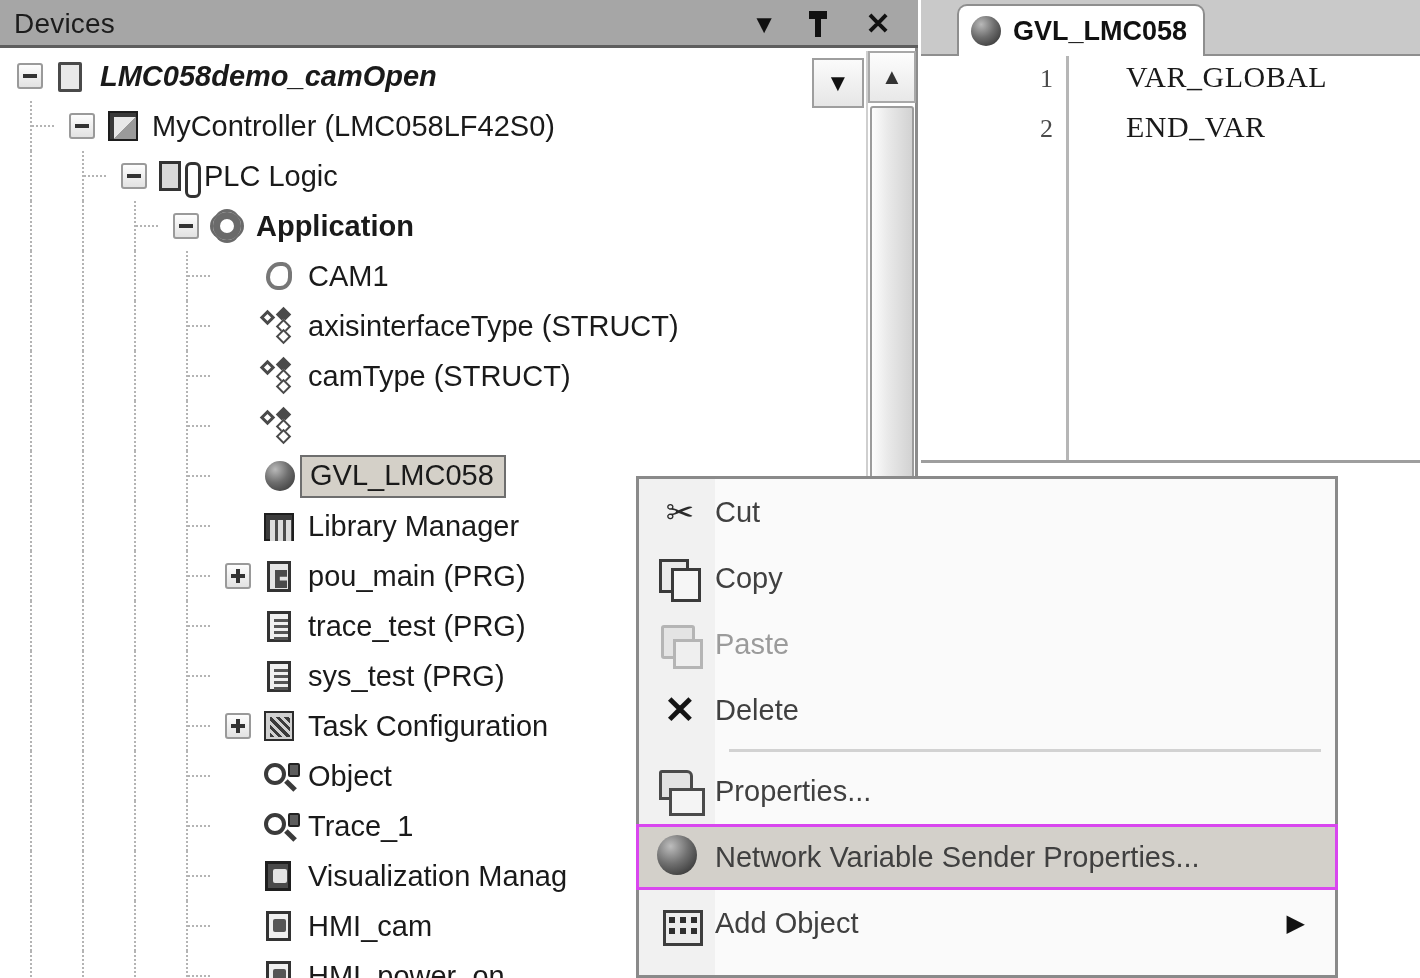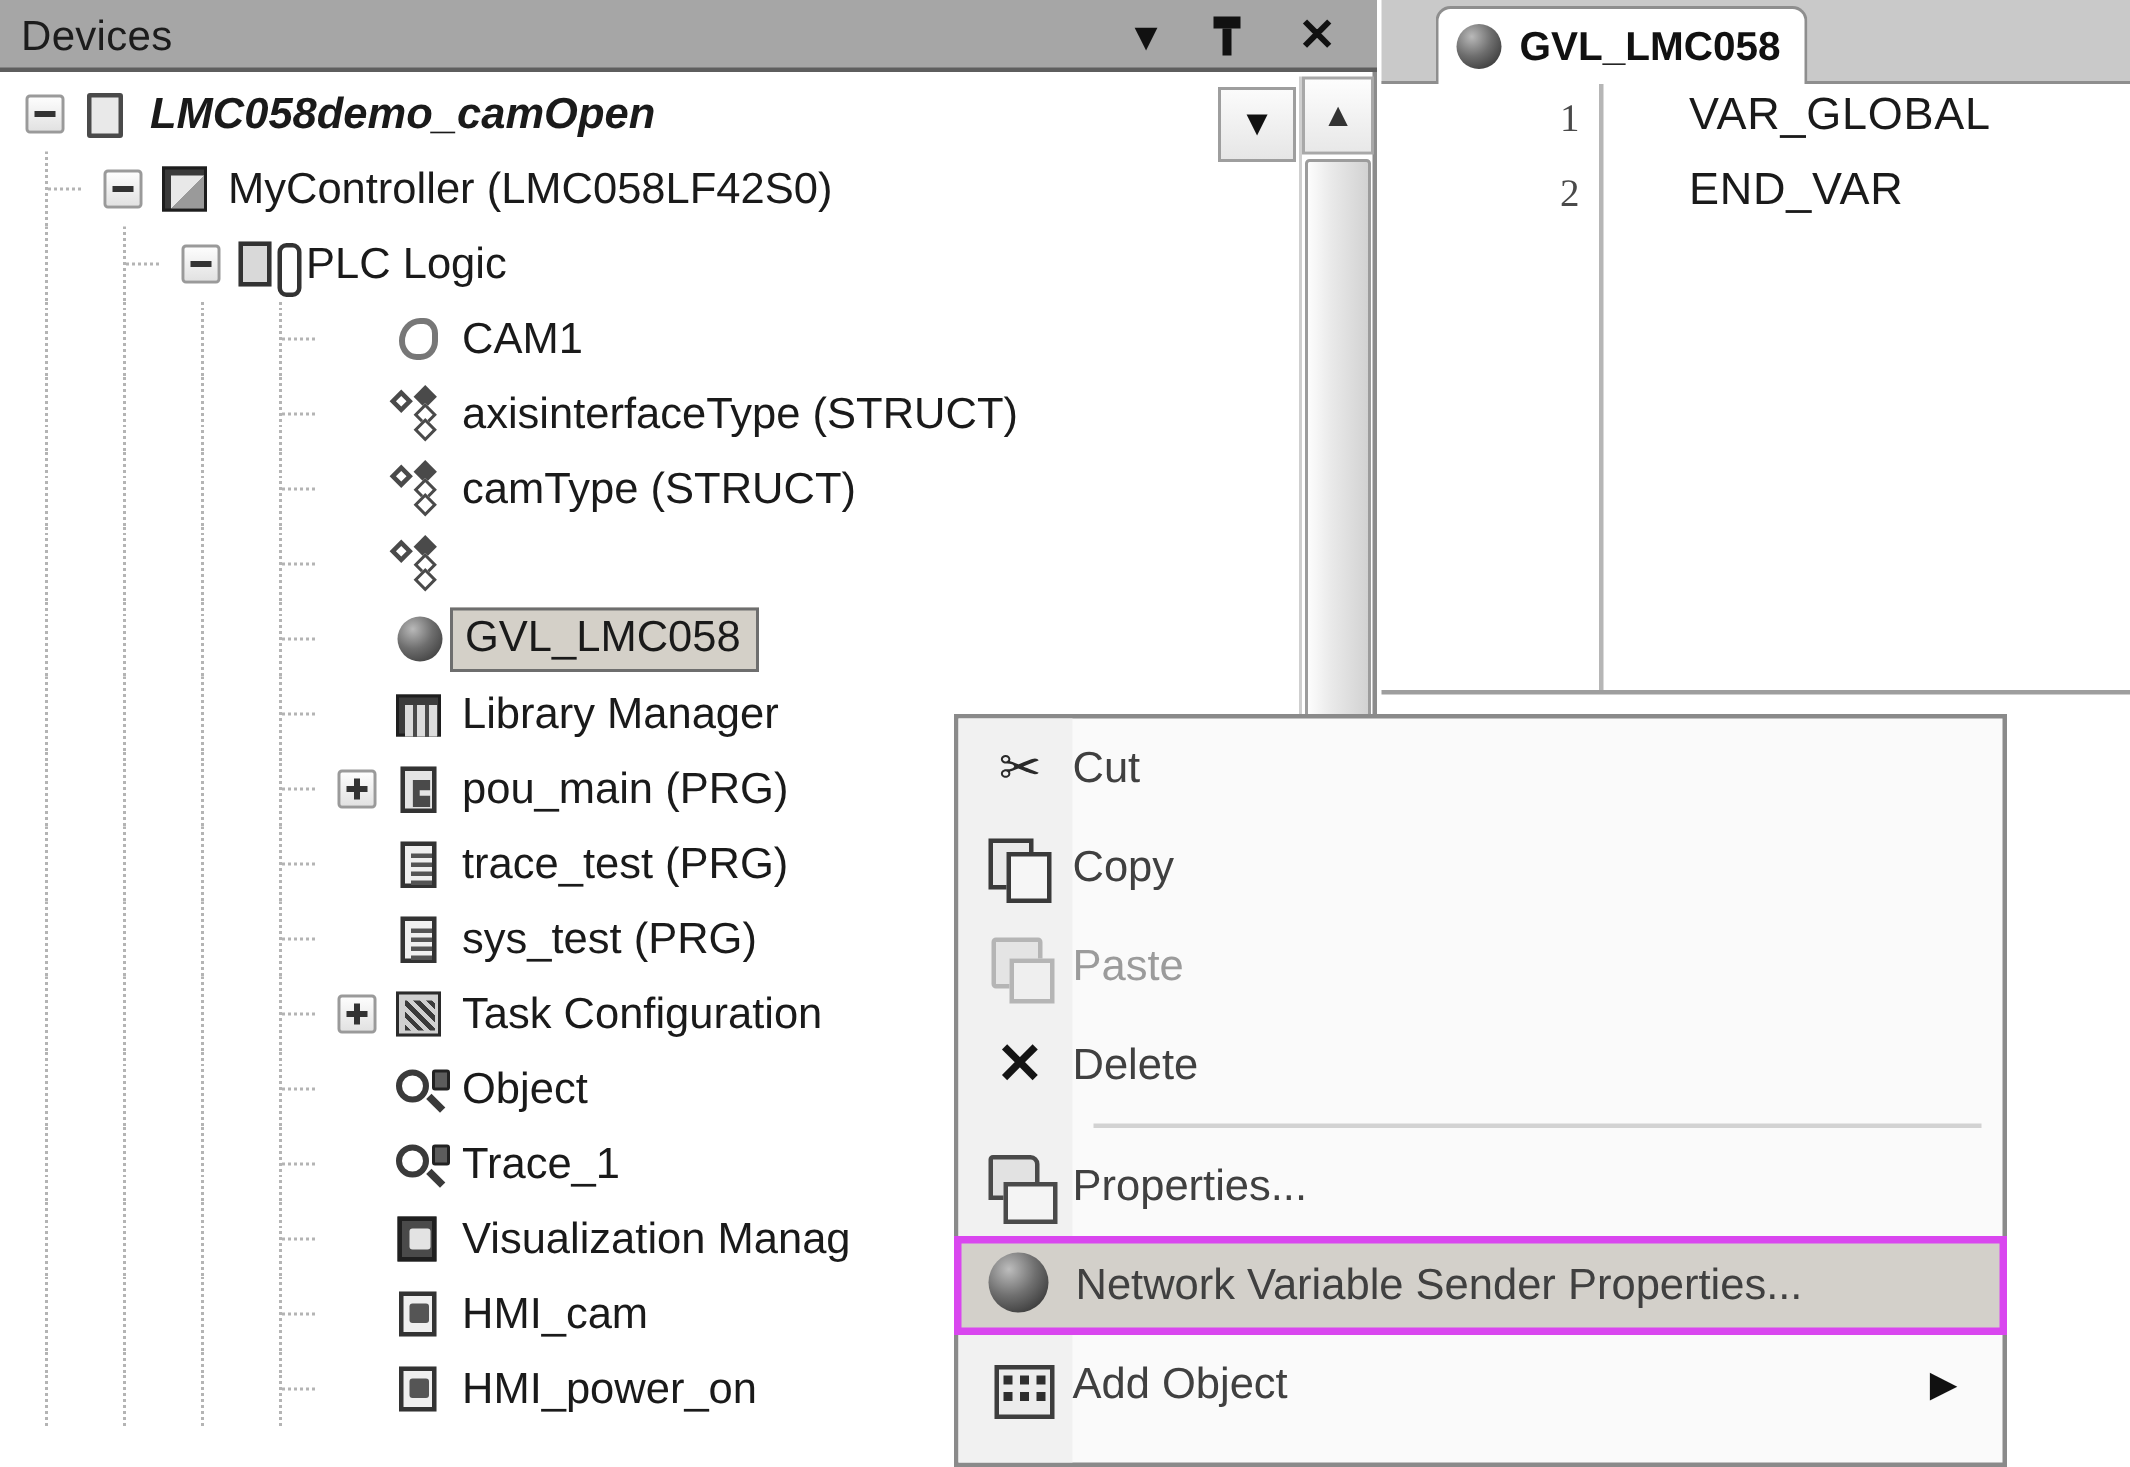--- a/index.html
+++ b/index.html
@@ -262,21 +262,21 @@
   }
   .code-row { position: relative; height: 50px; }
   .code-num {
     position: absolute; left: 0; width: 132px; top: 8px;
     text-align: right; font-size: 26px; color: #4a4a4a;
     font-family: "Liberation Serif", serif;
   }
   .code-txt {
     position: absolute; left: 205px; top: 4px;
     font-size: 30px; color: #1a1a1a; letter-spacing: .5px;
-    font-family: Liberation Sans, sans-serif;
+    font-family: Liberation Serif, serif;
   }
   #editor-bottom-border {
     position: absolute; left: 0; top: 460px; width: 499px; height: 3px;
     background: #9e9e9e;
   }
 
   
   #context-menu {
     position: absolute; left: 636px; top: 476px;
     width: 702px; height: 502px;
@@ -292,21 +292,21 @@
   }
   .cm-item .cm-ico {
     position: relative; width: 76px; height: 66px; flex: 0 0 76px;
   }
   .cm-item .cm-label {
     font-size: 29px; color: #404040; white-space: nowrap;
   }
   .cm-item.disabled .cm-label { color: #9b9b9b; }
   .cm-item.highlight {
     background: #d3d0ca;
-    border: 5px solid #d946ef;
+    border: 3px solid #d946ef;
     margin-left: -3px; margin-right: -3px;
   }
   .cm-sep {
     position: relative; height: 3px; margin: 6px 14px 6px 90px;
     background: #d2d2d2;
   }
   .cm-arrow {
     position: absolute; right: 30px; top: 50%; transform: translateY(-50%);
     font-size: 24px; color: #111;
   }
@@ -398,20 +398,32 @@
         <div class="tree-row">
           <span class="guide-v" style="left: 30px; top: 0px; height: 50px;"></span>
           <span class="guide-v" style="left: 82px; top: 0px; height: 50px;"></span>
           <span class="guide-h" style="left: 84px; top: 24px;"></span>
           <span class="expander" style="left: 121px; top: 12px;"></span>
           <span style="display: inline-block; flex: 0 0 auto; width: 156px; height: 1px;"></span>
           <span class="ico">
             <span class="ic-plc"></span>
           </span>
           <span class="tree-label">PLC Logic</span>
+        </div>
+        <div class="tree-row bold">
+          <span class="guide-v" style="left: 30px; top: 0px; height: 50px;"></span>
+          <span class="guide-v" style="left: 82px; top: 0px; height: 50px;"></span>
+          <span class="guide-v" style="left: 134px; top: 0px; height: 50px;"></span>
+          <span class="guide-h" style="left: 136px; top: 24px;"></span>
+          <span class="expander" style="left: 173px; top: 12px;"></span>
+          <span style="display: inline-block; flex: 0 0 auto; width: 208px; height: 1px;"></span>
+          <span class="ico">
+            <span class="ic-gear"></span>
+          </span>
+          <span class="tree-label">Application</span>
         </div>
         <div class="tree-row">
           <span class="guide-v" style="left: 30px; top: 0px; height: 50px;"></span>
           <span class="guide-v" style="left: 82px; top: 0px; height: 50px;"></span>
           <span class="guide-v" style="left: 134px; top: 0px; height: 50px;"></span>
           <span class="guide-v" style="left: 186px; top: 0px; height: 50px;"></span>
           <span class="guide-h" style="left: 188px; top: 24px;"></span>
           <span style="display: inline-block; flex: 0 0 auto; width: 260px; height: 1px;"></span>
           <span class="ico">
             <span class="ic-cam"></span>

